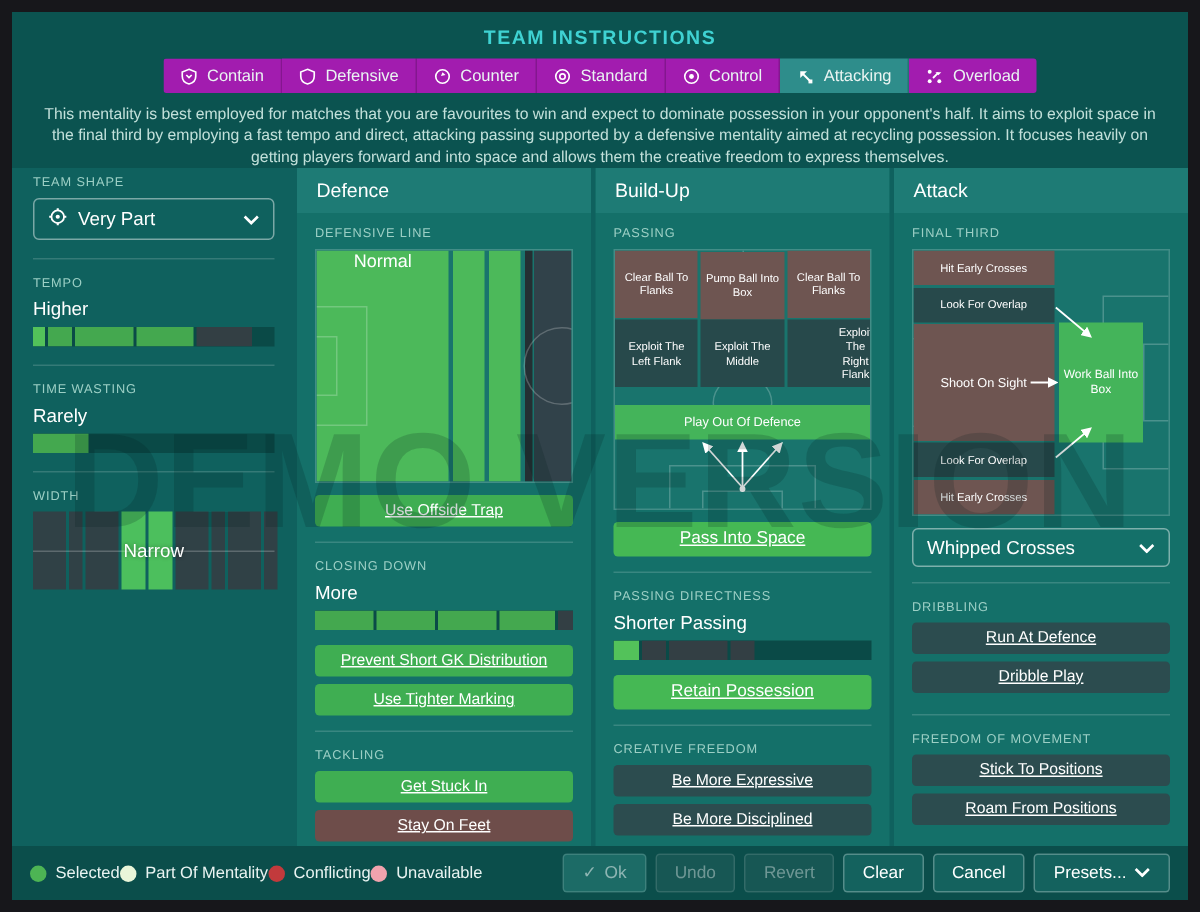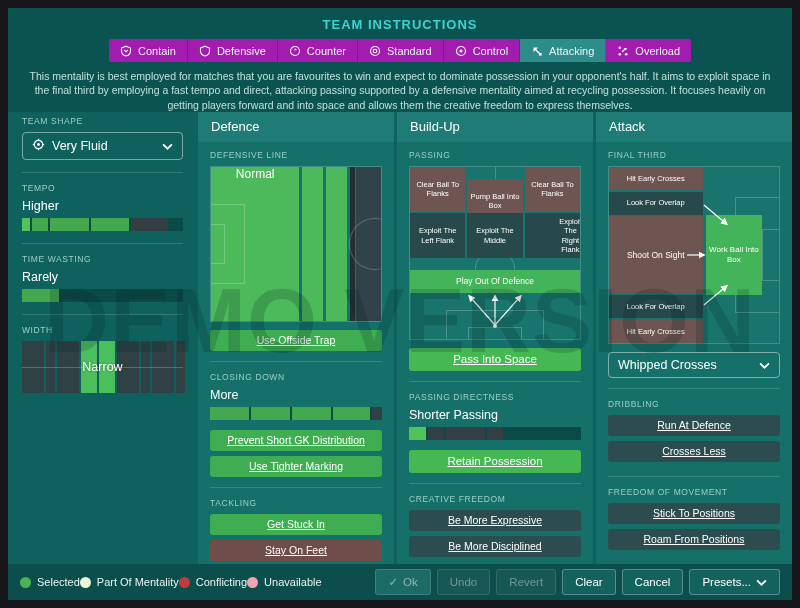--- a/index.html
+++ b/index.html
@@ -175,21 +175,21 @@
       <div class="sec-label first">TEAM SHAPE</div>
       <div class="dropdown">
         <span><svg width="13" height="13" viewBox="0 0 13 13">
               <circle cx="6.5" cy="6.5" r="4.2" fill="none" stroke="#fff" stroke-width="1.2"></circle>
               <circle cx="6.5" cy="6.5" r="1.4" fill="#fff"></circle>
               <line x1="6.5" y1="0.8" x2="6.5" y2="2.6" stroke="#fff" stroke-width="1.4"></line>
               <line x1="6.5" y1="10.4" x2="6.5" y2="12.2" stroke="#fff" stroke-width="1.4"></line>
               <line x1="0.8" y1="6.5" x2="2.6" y2="6.5" stroke="#fff" stroke-width="1.4"></line>
               <line x1="10.4" y1="6.5" x2="12.2" y2="6.5" stroke="#fff" stroke-width="1.4"></line>
             </svg></span>
-        <span>Very Fluid</span>
+        <span>Very Part</span>
         <span class="chev"><svg width="11" height="7" viewBox="0 0 10 6">
               <polyline points="1,1 5,5 9,1" fill="none" stroke="#fff" stroke-width="1.6"></polyline>
             </svg></span>
       </div>
       <hr class="side-div">
 
       <div class="sec-label">TEMPO</div>
       <div class="value-text">Higher</div>
       <div class="bar">
         <div class="seg sg-bright" style="width:5%"></div>
@@ -264,21 +264,21 @@
     <div class="col">
       <div class="col-header">Build-Up</div>
       <div class="col-body">
         <div class="sec-label first">PASSING</div>
         <div class="viz" style="height:172px;">
           <div class="mark" style="left:50%;top:0;height:26%;width:0;border-width:0 0 0 1px;"></div>
           <div class="mark" style="left:38%;top:48%;width:24%;height:22%;border-radius:50%;"></div>
           <div class="cell cell-brown" style="left:0;top:0;width:32.5%;height:26%;">
               <span>Clear Ball To Flanks</span>
             </div>
-          <div class="cell cell-brown" style="left:33.5%;top:12px;width:33%;height:26%;">
+          <div class="cell cell-brown" style="left:33.5%;top:1px;width:33%;height:26%;">
               <span>Pump Ball Into Box</span>
             </div>
           <div class="cell cell-brown" style="left:67.5%;top:0;width:32.5%;height:26%;">
               <span>Clear Ball To Flanks</span>
             </div>
           <div class="cell cell-teal" style="left:0;top:27%;width:32.5%;height:26%;">
               <span>Exploit The Left Flank</span>
             </div>
           <div class="cell cell-teal" style="left:33.5%;top:27%;width:33%;height:26%;">
               <span>Exploit The Middle</span>
@@ -363,21 +363,21 @@
         <div class="dropdown" style="margin-top:8px;height:24px;">
           <span>Whipped Crosses</span>
           <span class="chev"><svg width="11" height="7" viewBox="0 0 10 6">
                 <polyline points="1,1 5,5 9,1" fill="none" stroke="#fff" stroke-width="1.6"></polyline>
               </svg></span>
         </div>
         <hr class="col-div">
 
         <div class="sec-label">DRIBBLING</div>
         <div class="btn btn-dark">Run At Defence</div>
-        <div class="btn btn-dark">Crosses Less</div>
+        <div class="btn btn-dark">Dribble Play</div>
         <hr class="col-div" style="margin-top:14px;">
 
         <div class="sec-label">FREEDOM OF MOVEMENT</div>
         <div class="btn btn-dark">Stick To Positions</div>
         <div class="btn btn-dark">Roam From Positions</div>
       </div>
     </div>
   </div>
 
   <div class="watermark">DEMO VERSION</div>

